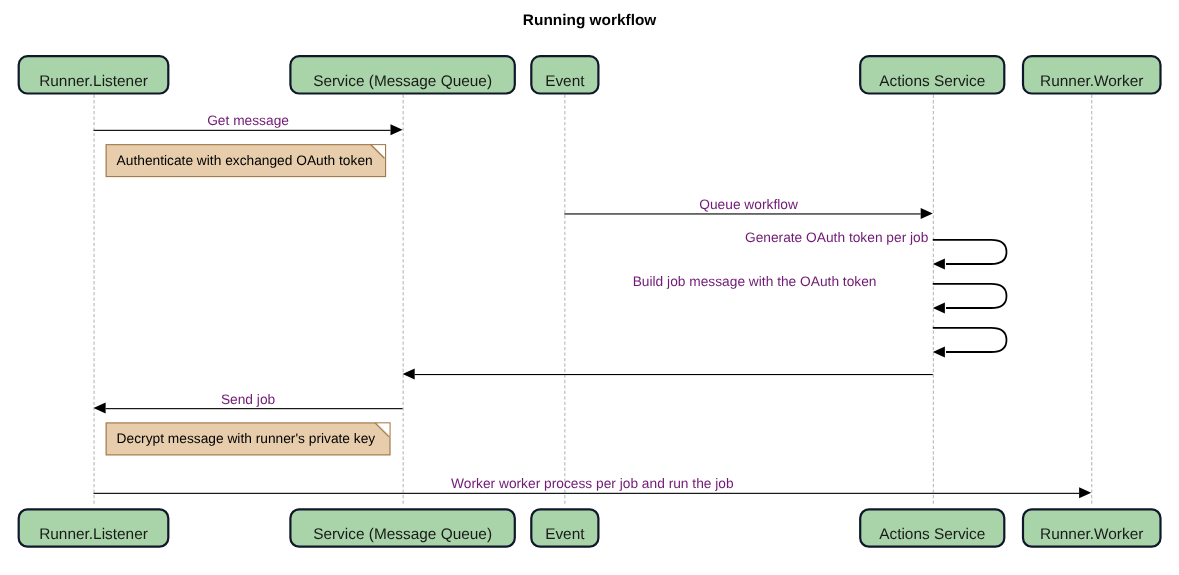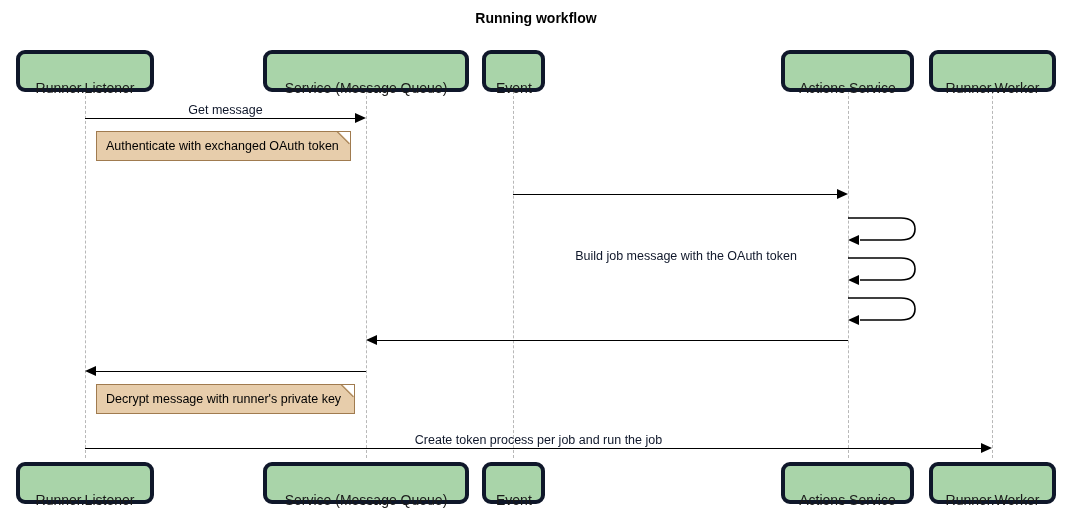--- a/index.html
+++ b/index.html
@@ -30,44 +30,44 @@
     text-align: center;
     font-size: 14px;
     font-weight: bold;
     color: #000000;
     letter-spacing: 0px;
   }
   .participant {
     position: absolute;
     box-sizing: border-box;
     background: #a9d4a9;
-    border: 4px solid #0f172a;
+    border: 2px solid #0f172a;
     border-radius: 9px;
     height: 36px;
     line-height: 34px;
     text-align: center;
     font-size: 14px;
     color: #1a1a1a;
     white-space: nowrap;
-    padding: 17px 10px;
+    padding: 4px 10px;
   }
   .lifeline {
     position: absolute;
     width: 0;
     border-left: 1px dashed #b8b8b8;
   }
   .msg-line {
     position: absolute;
     height: 0;
     border-top: 1.4px solid #000000;
   }
   .msg-label {
     position: absolute;
     font-size: 12.5px;
-    color: #0f172a;
+    color: #701a75;
     white-space: nowrap;
     text-align: center;
   }
   .arrowhead {
     position: absolute;
     width: 0; height: 0;
   }
   .arrowhead.right {
     border-top: 5px solid transparent;
     border-bottom: 5px solid transparent;
@@ -144,23 +144,25 @@
   <div class="participant" style="left:16px; top:462px; width:138px;">Runner.Listener</div>
   <div class="participant" style="left:263px; top:462px; width:206px;">Service (Message Queue)</div>
   <div class="participant" style="left:482px; top:462px; width:63px;">Event</div>
   <div class="participant" style="left:781px; top:462px; width:133px;">Actions Service</div>
   <div class="participant" style="left:929px; top:462px; width:127px;">Runner.Worker</div>
 
   <div class="msg-label" style="left:85px; top:103px; width:281px;">Get message</div>
   <div class="msg-line" style="left:85px; top:118px; width:270px;"></div>
   <div class="arrowhead right" style="left:355px; top:113px;"></div>
 
+  <div class="msg-label" style="left:513px; top:179px; width:335px;">Queue workflow</div>
   <div class="msg-line" style="left:513px; top:194px; width:324px;"></div>
   <div class="arrowhead right" style="left:837px; top:189px;"></div>
 
+  <div class="msg-label" style="left:598px; top:209px; width:246px; text-align:right;">Generate OAuth token per job</div>
   <div class="selfloop" style="left:846px; top:216px;">
     <svg width="74" height="26" viewBox="0 0 74 26">
       <path d="M 2 2 L 55 2 Q 69 2 69 13 Q 69 24 55 24 L 14 24" fill="none" stroke="#000000" stroke-width="1.6"></path>
     </svg>
   </div>
   <div class="arrowhead left" style="left:848px; top:235px;"></div>
 
   <div class="msg-label" style="left:528px; top:249px; width:316px; text-align:center;">Build job message with the OAuth token</div>
   <div class="selfloop" style="left:846px; top:256px;">
     <svg width="74" height="26" viewBox="0 0 74 26">
@@ -172,24 +174,25 @@
   <div class="selfloop" style="left:846px; top:296px;">
     <svg width="74" height="26" viewBox="0 0 74 26">
       <path d="M 2 2 L 55 2 Q 69 2 69 13 Q 69 24 55 24 L 14 24" fill="none" stroke="#000000" stroke-width="1.6"></path>
     </svg>
   </div>
   <div class="arrowhead left" style="left:848px; top:315px;"></div>
 
   <div class="msg-line" style="left:377px; top:340px; width:471px;"></div>
   <div class="arrowhead left" style="left:366px; top:335px;"></div>
 
+  <div class="msg-label" style="left:85px; top:356px; width:281px;">Send job</div>
   <div class="msg-line" style="left:96px; top:371px; width:270px;"></div>
   <div class="arrowhead left" style="left:85px; top:366px;"></div>
 
-  <div class="msg-label" style="left:85px; top:433px; width:907px;">Create token process per job and run the job</div>
+  <div class="msg-label" style="left:85px; top:433px; width:907px;">Worker worker process per job and run the job</div>
   <div class="msg-line" style="left:85px; top:448px; width:896px;"></div>
   <div class="arrowhead right" style="left:981px; top:443px;"></div>
 
   <div class="note" style="left:96px; top:384px; width:259px;">
     <span>Decrypt message with runner's private key</span>
     <span class="note-fold"></span>
     <span class="note-fold-edge"></span>
   </div>
 
   <div class="note" style="left:96px; top:131px; width:255px;">

